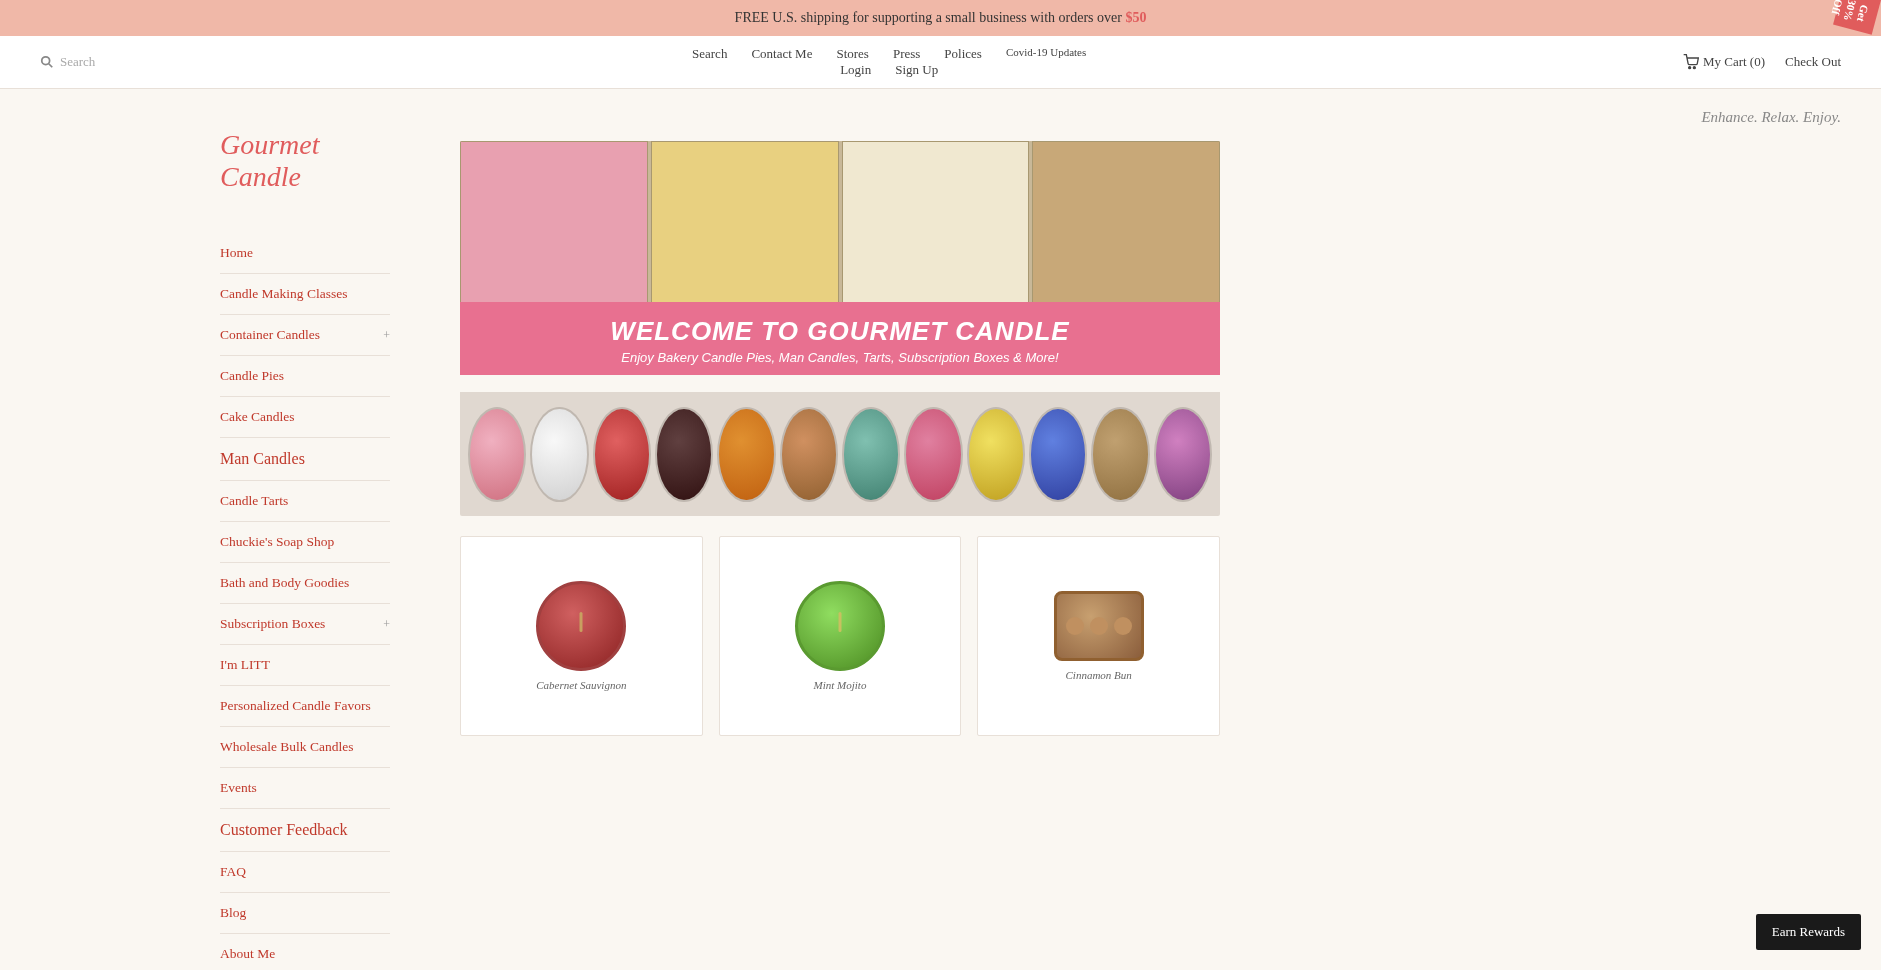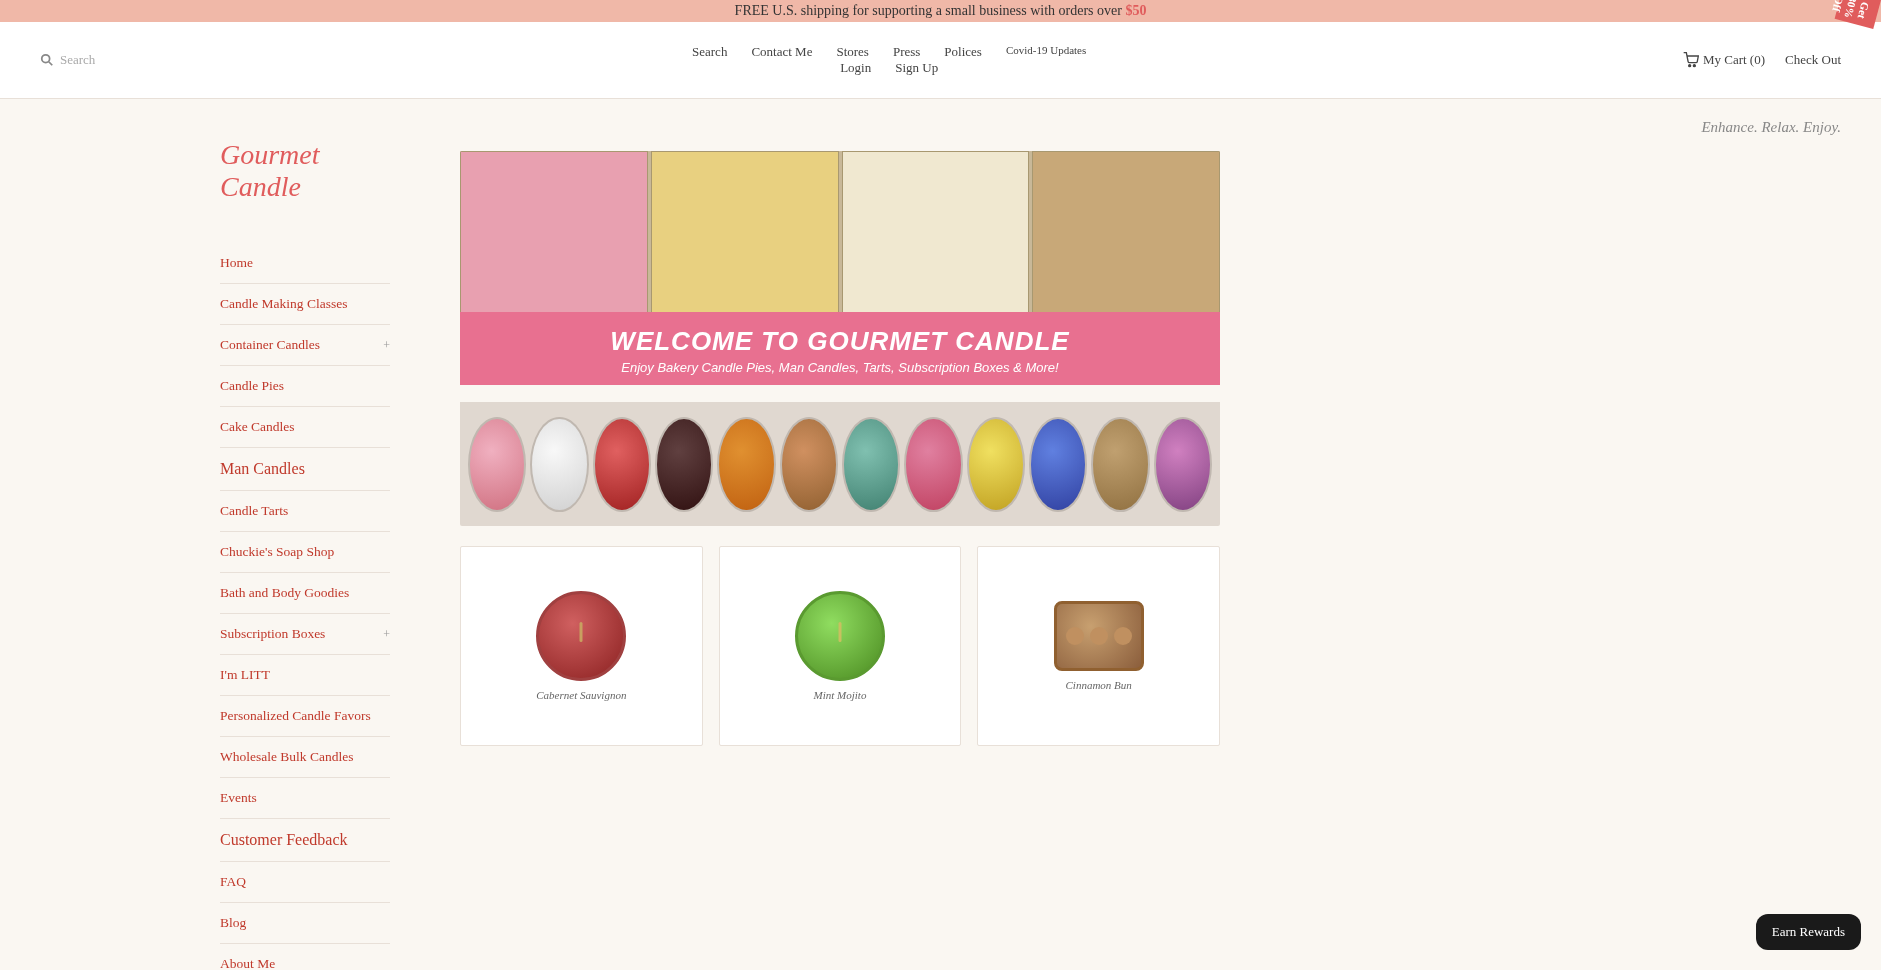--- a/index.html
+++ b/index.html
@@ -2,21 +2,21 @@
 <html><head>
   <meta charset="utf-8">
   <style>
     * { margin: 0; padding: 0; box-sizing: border-box; }
     body { font-family: 'Georgia', serif; background: #faf7f2; color: #333; width: 1881px; min-height: 970px; overflow-x: hidden; }
 
     
     .announcement-bar {
       background: #f0b8a8;
       text-align: center;
-      padding: 3px 20px;
+      padding: 10px 20px;
       font-size: 14px;
       color: #333;
       position: relative;
     }
     .announcement-bar .price-highlight { color: #e05c5c; font-weight: bold; }
     .corner-badge {
       position: absolute;
       top: 0; right: 0;
       background: #e05c5c;
       color: white;
@@ -30,21 +30,21 @@
       transform-origin: top right;
       line-height: 1.2;
       width: 40px;
       text-align: center;
     }
 
     
     .header {
       background: #fff;
       border-bottom: 1px solid #e8e0d8;
-      padding: 22px 40px;
+      padding: 10px 40px;
       display: flex;
       align-items: center;
       justify-content: space-between;
     }
     .header-left {
       display: flex;
       align-items: center;
       gap: 10px;
     }
     .search-icon-wrap {
@@ -152,21 +152,21 @@
 
     
     .earn-rewards {
       position: fixed;
       bottom: 20px;
       right: 20px;
       background: #1a1a1a;
       color: white;
       padding: 10px 16px;
       font-size: 13px;
-      border-radius: 12px;
+      border-radius: 2px;
       cursor: pointer;
     }
 
     
     .banner-container {
       width: 760px;
       height: 375px;
       position: relative;
       overflow: hidden;
       border-radius: 2px;

